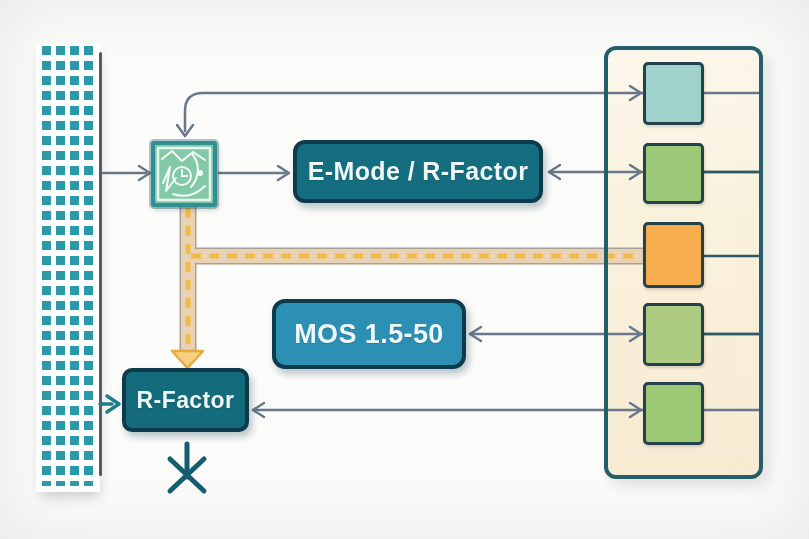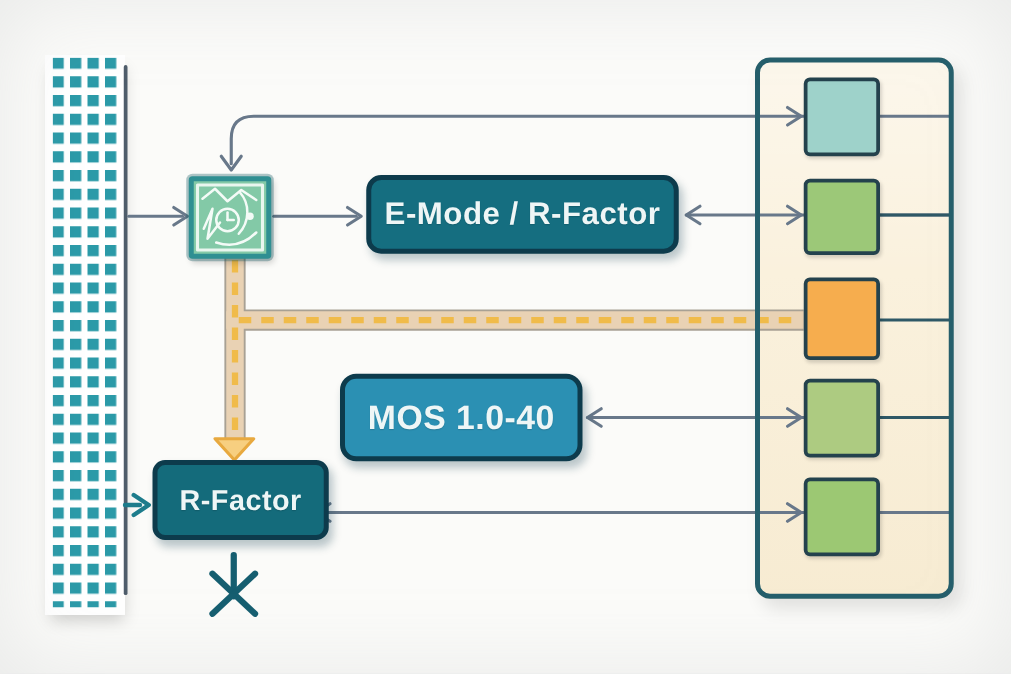--- a/index.html
+++ b/index.html
@@ -53,21 +53,21 @@
   
   .node{
     position:absolute;display:flex;align-items:center;justify-content:center;
     border:4px solid #4c1d95;border-radius:12px;box-sizing:border-box;
     font-weight:700;letter-spacing:0.4px;z-index:4;
     box-shadow:3px 5px 7px rgba(13,59,76,0.28);
     text-shadow:0 1px 1px rgba(0,0,0,0.15);
   }
   .node-emode{left:293px;top:140px;width:250px;height:63px;font-size:25px;}
   .node-mos{left:272px;top:299px;width:194px;height:70px;font-size:27px;border-radius:13px;}
-  .node-rfactor{left:122px;top:368px;width:141px;height:64px;font-size:23px;border-radius:10px;}
+  .node-rfactor{left:122px;top:368px;width:127px;height:64px;font-size:23px;border-radius:10px;}
   
   .map-icon{
     position:absolute;left:151px;top:141px;width:66px;height:66px;
     box-sizing:border-box;border:4px solid #2f8f92;border-radius:3px;
     z-index:4;box-shadow:0 0 0 2px rgba(27,95,102,0.35),2px 3px 5px rgba(0,0,0,0.18);
   }
 </style>
 </head>
 <body>
 
@@ -168,20 +168,20 @@
       </g>
       <circle cx="45" cy="28" r="3" fill="#f4fbf7"></circle>
     </svg>
   </div>
 
   <div class="node node-emode" style="background-color: rgb(21, 110, 128); border-color: rgb(13, 59, 76); color: rgb(238, 246, 246);">
     <span>E-Mode / R-Factor</span>
   </div>
 
   <div class="node node-mos" style="background-color: rgb(43, 144, 179); border-color: rgb(13, 59, 76); color: rgb(238, 246, 246);">
-    <span>MOS 1.0-40</span>
+    <span>MOS 1.5-50</span>
   </div>
 
   <div class="node node-rfactor" style="background-color: rgb(20, 107, 123); border-color: rgb(13, 59, 76); color: rgb(238, 246, 246);">
     <span>R-Factor</span>
   </div>
 
 </div>
 
 </body></html>

